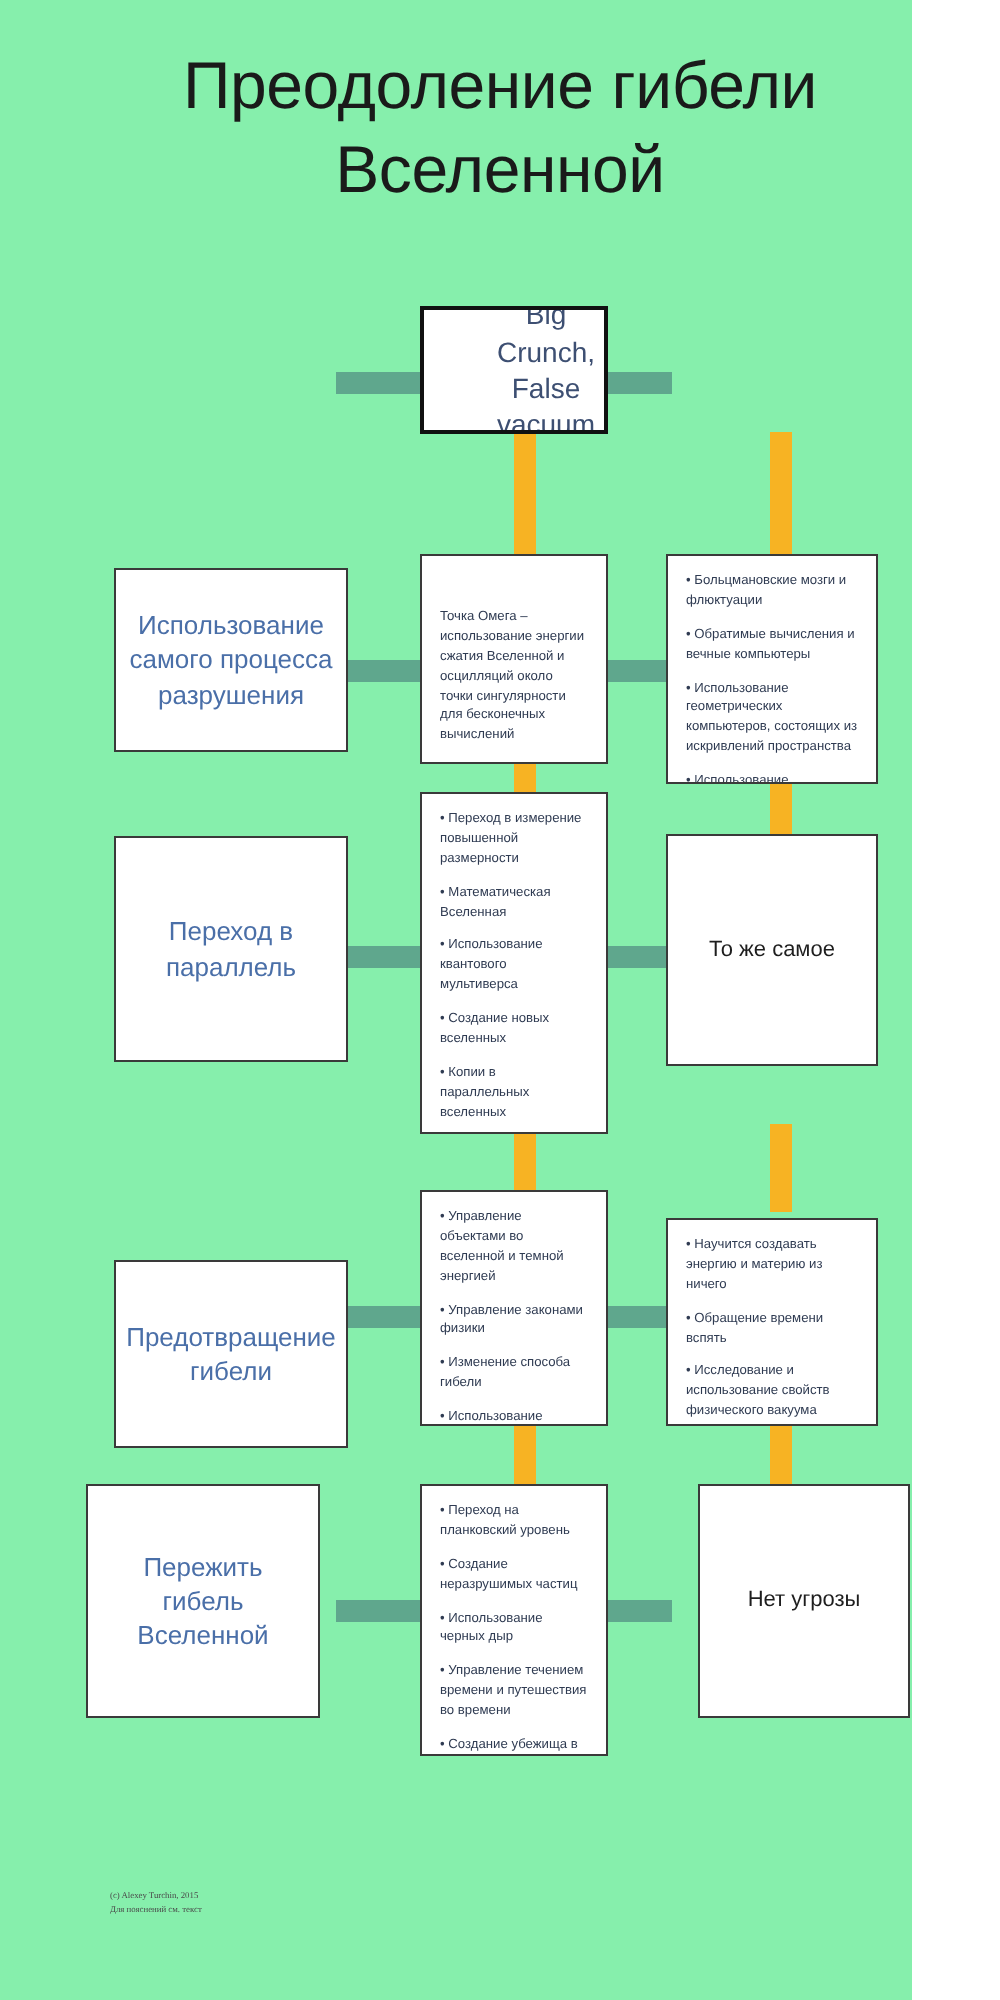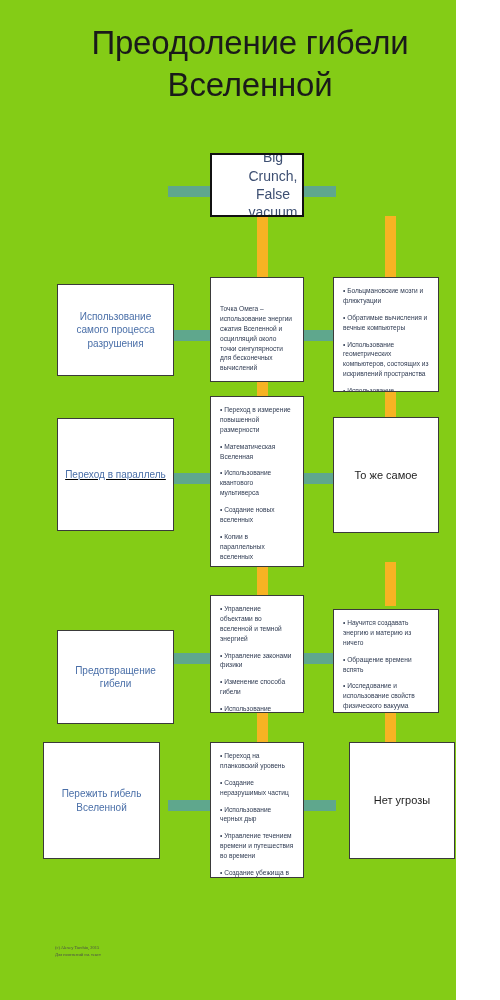--- a/index.html
+++ b/index.html
@@ -7,21 +7,21 @@
     width: 500px;
     height: 1000px;
     background: #ffffff;
     font-family: "Liberation Sans", "DejaVu Sans", sans-serif;
     overflow: hidden;
   }
   #slide {
     position: relative;
     width: 456px;
     height: 1000px;
-    background: #84cc16;
+    background: #86efac;
   }
 
   
   .title {
     position: absolute;
     left: 30px;
     top: 22px;
     width: 440px;
     text-align: center;
     font-size: 33px;
@@ -64,21 +64,21 @@
     padding: 4px 6px;
   }
 
   .lbl-orange {
     color: #eab14c;
     font-size: 12.5px;
     line-height: 1.32;
   }
   .lbl-blue {
     color: #4a6fa8;
-    font-size: 10px;
+    font-size: 13px;
     line-height: 1.32;
   }
   .lbl-navy-sm {
     color: #3d4f72;
     font-size: 14px;
     line-height: 1.32;
     margin-left: 32px;
   }
   .lbl-dark {
     color: #1e1e1e;
@@ -165,21 +165,21 @@
 
   <div class="box thin" style="left:333px; top:277px; width:106px; height:115px;">
     <div class="body-text">
         <p>• Больцмановские мозги и флюктуации</p>
         <p>• Обратимые вычисления и вечные компьютеры</p>
         <p>• Использование геометрических компьютеров, состоящих из искривлений пространства</p>
         <p>• Использование уцелевших частиц для вычислений (фотоны)</p>
       </div>
   </div>
 
-  <div class="box thin" style="left:57px; top:418px; width:117px; height:113px;text-decoration:underline;">
+  <div class="box thin" style="left:57px; top:418px; width:117px; height:113px;">
     <div class="box-center">
         <span class="lbl-blue">Переход в параллель</span>
       </div>
   </div>
 
   <div class="box thin" style="left:210px; top:396px; width:94px; height:171px;">
     <div class="body-text">
         <p>• Переход в измерение повышенной размерности</p>
         <p>• Математическая Вселенная</p>
         <p>• Использование квантового мультиверса</p>

